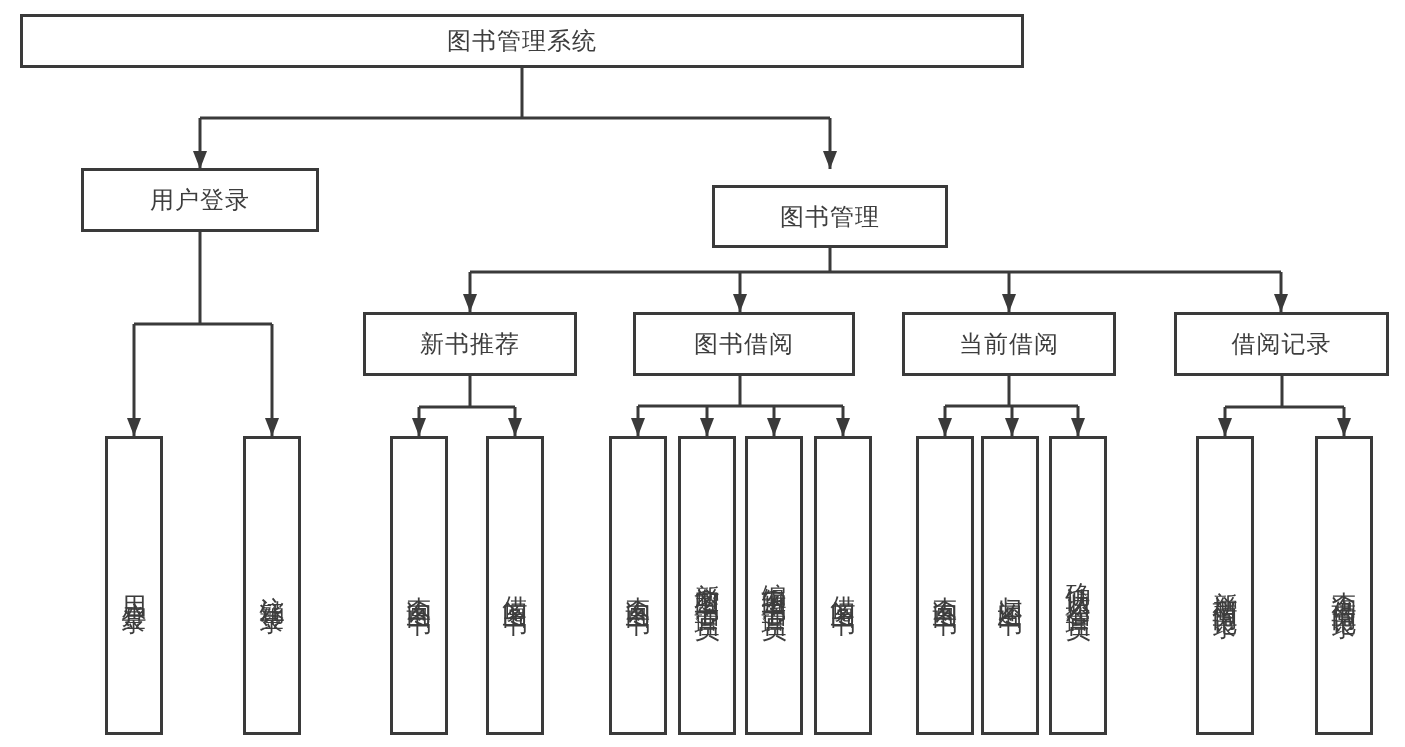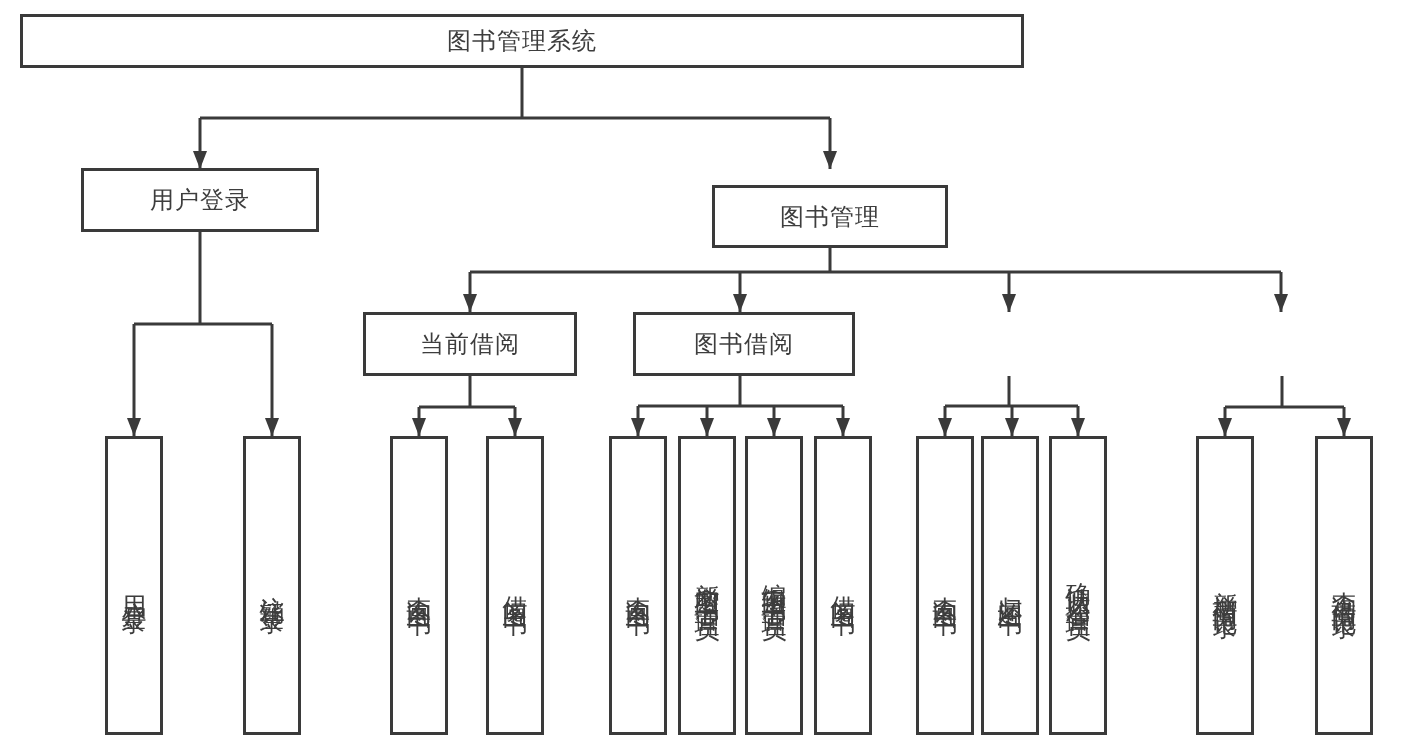--- a/index.html
+++ b/index.html
@@ -101,24 +101,30 @@
   </div>
 
   <div id="nd-login" class="box">
     <span class="h-label">用户登录</span>
   </div>
   <div id="nd-mgmt" class="box">
     <span class="h-label">图书管理</span>
   </div>
 
   <div id="nd-l2-0" class="box">
-    <span class="h-label">当前借阅</span>
+    <span class="h-label">新书推荐</span>
   </div>
   <div id="nd-l2-1" class="box">
     <span class="h-label">图书借阅</span>
+  </div>
+  <div id="nd-l2-2" class="box">
+    <span class="h-label">当前借阅</span>
+  </div>
+  <div id="nd-l2-3" class="box">
+    <span class="h-label">借阅记录</span>
   </div>
 
   <div id="lf-0" class="box leaf">
     <span class="v-label">用户登录</span>
   </div>
   <div id="lf-1" class="box leaf">
     <span class="v-label">注销登录</span>
   </div>
   <div id="lf-2" class="box leaf">
     <span class="v-label">查询图书</span>

